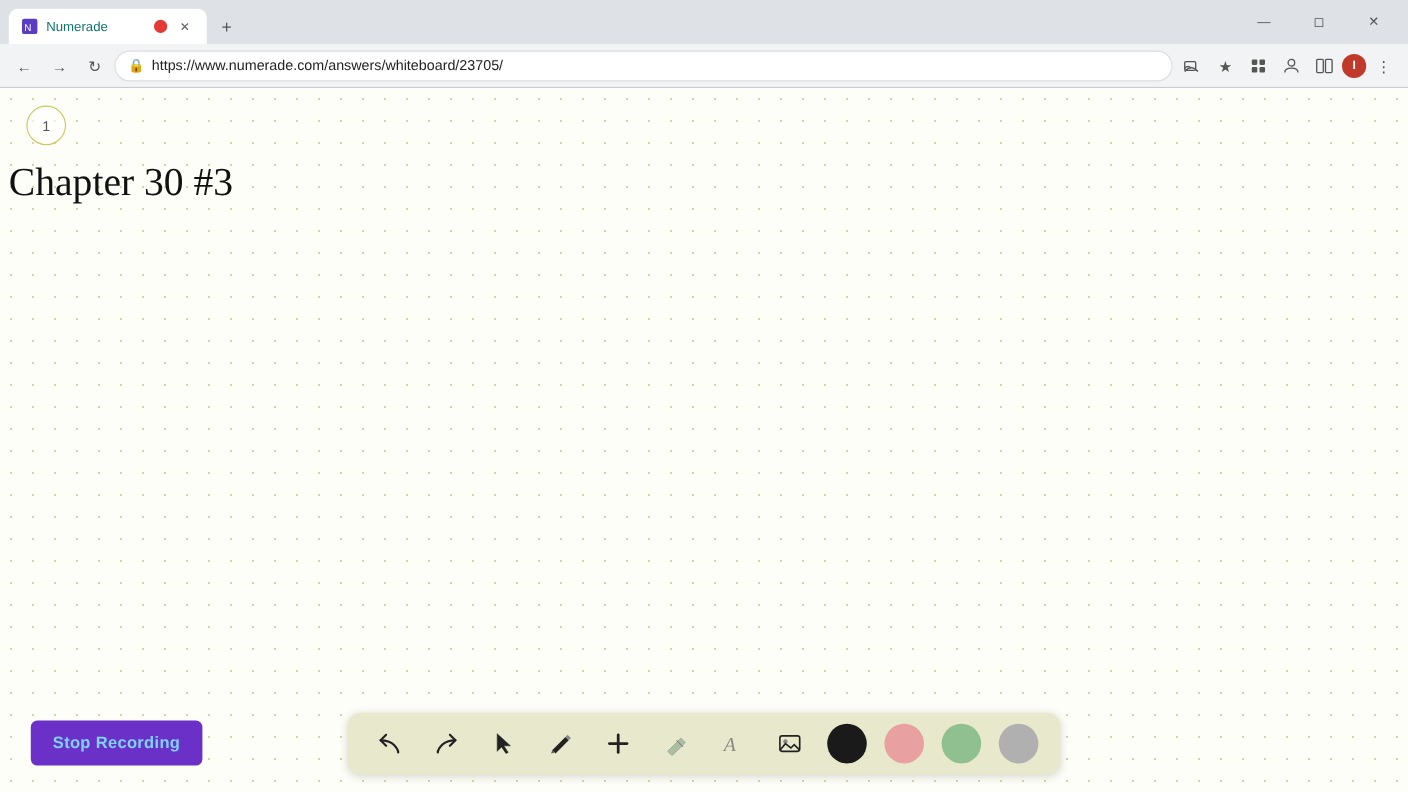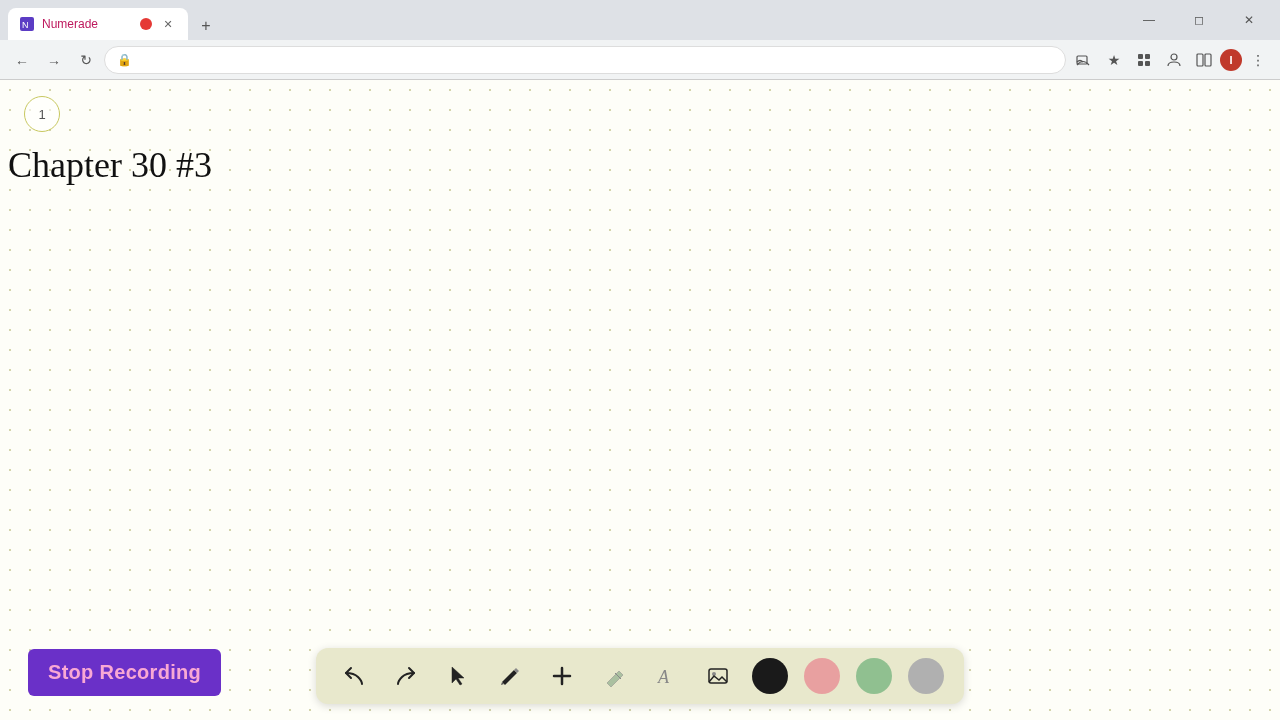--- a/index.html
+++ b/index.html
@@ -40,21 +40,21 @@
     .tab-favicon {
       width: 14px;
       height: 14px;
       border-radius: 2px;
       background: #5b3cc4;
       display: flex; align-items: center; justify-content: center;
     }
 
     .tab-title {
       font-size: 12px;
-      color: #be185d;
+      color: #0f766e;
       flex: 1;
     }
 
     .tab-record-dot {
       width: 12px; height: 12px; border-radius: 50%; background: #e53935;
     }
 
     .tab-close {
       width: 16px; height: 16px; border-radius: 50%; display: flex; align-items: center; justify-content: center;
       color: #666; font-size: 11px; cursor: pointer;
@@ -193,25 +193,25 @@
       cursor: pointer;
       border: none;
     }
 
     
     .stop-recording-btn {
       position: absolute;
       bottom: 24px;
       left: 28px;
       background: #6a30c8;
-      color: #f9a8d4;
+      color: #7dd3fc;
       border: none;
       border-radius: 6px;
       padding: 12px 20px;
-      font-size: 20px;
+      font-size: 15px;
       font-weight: 600;
       cursor: pointer;
       letter-spacing: 0.3px;
     }
 
     
     svg { display: block; }
   </style>
 </head>
 <body>
@@ -238,20 +238,21 @@
       <div class="win-btn close">✕</div>
     </div>
   </div>
 
   <div class="address-bar-row">
     <div class="nav-btn">←</div>
     <div class="nav-btn">→</div>
     <div class="nav-btn">↻</div>
     <div class="address-bar">
       <span class="address-bar-lock">🔒</span>
+      <span class="address-bar-text">https://www.numerade.com/answers/whiteboard/23705/</span>
     </div>
     <div class="toolbar-icons">
       <div class="toolbar-icon-btn">
         <svg width="16" height="16" viewBox="0 0 16 16" fill="none">
           <rect x="1" y="4" width="10" height="8" rx="1" stroke="#555" stroke-width="1.2" fill="none"></rect>
           <path d="M1 10 Q4 7 7 10" stroke="#555" stroke-width="1.2" fill="none"></path>
           <path d="M1 13 Q7 6 13 13" stroke="#555" stroke-width="1.2" fill="none"></path>
         </svg>
       </div>
       <div class="toolbar-icon-btn">★</div>

